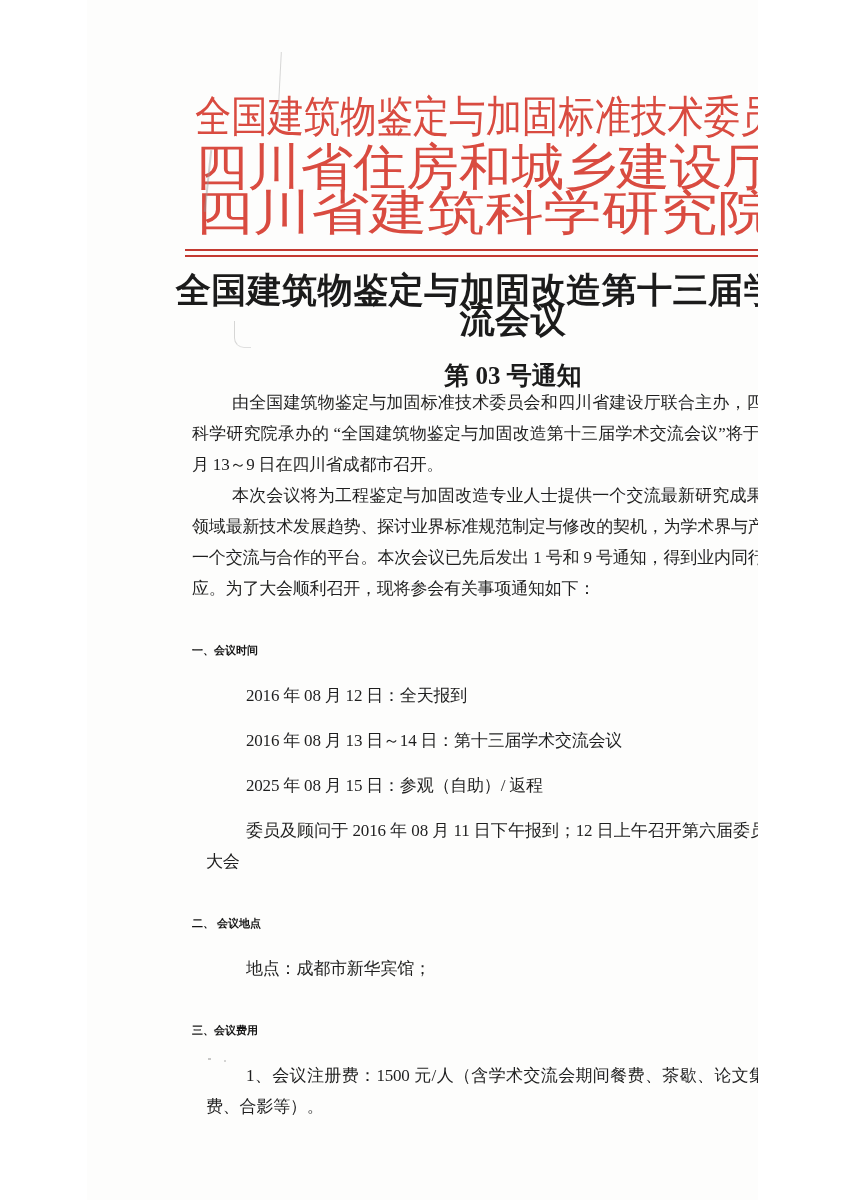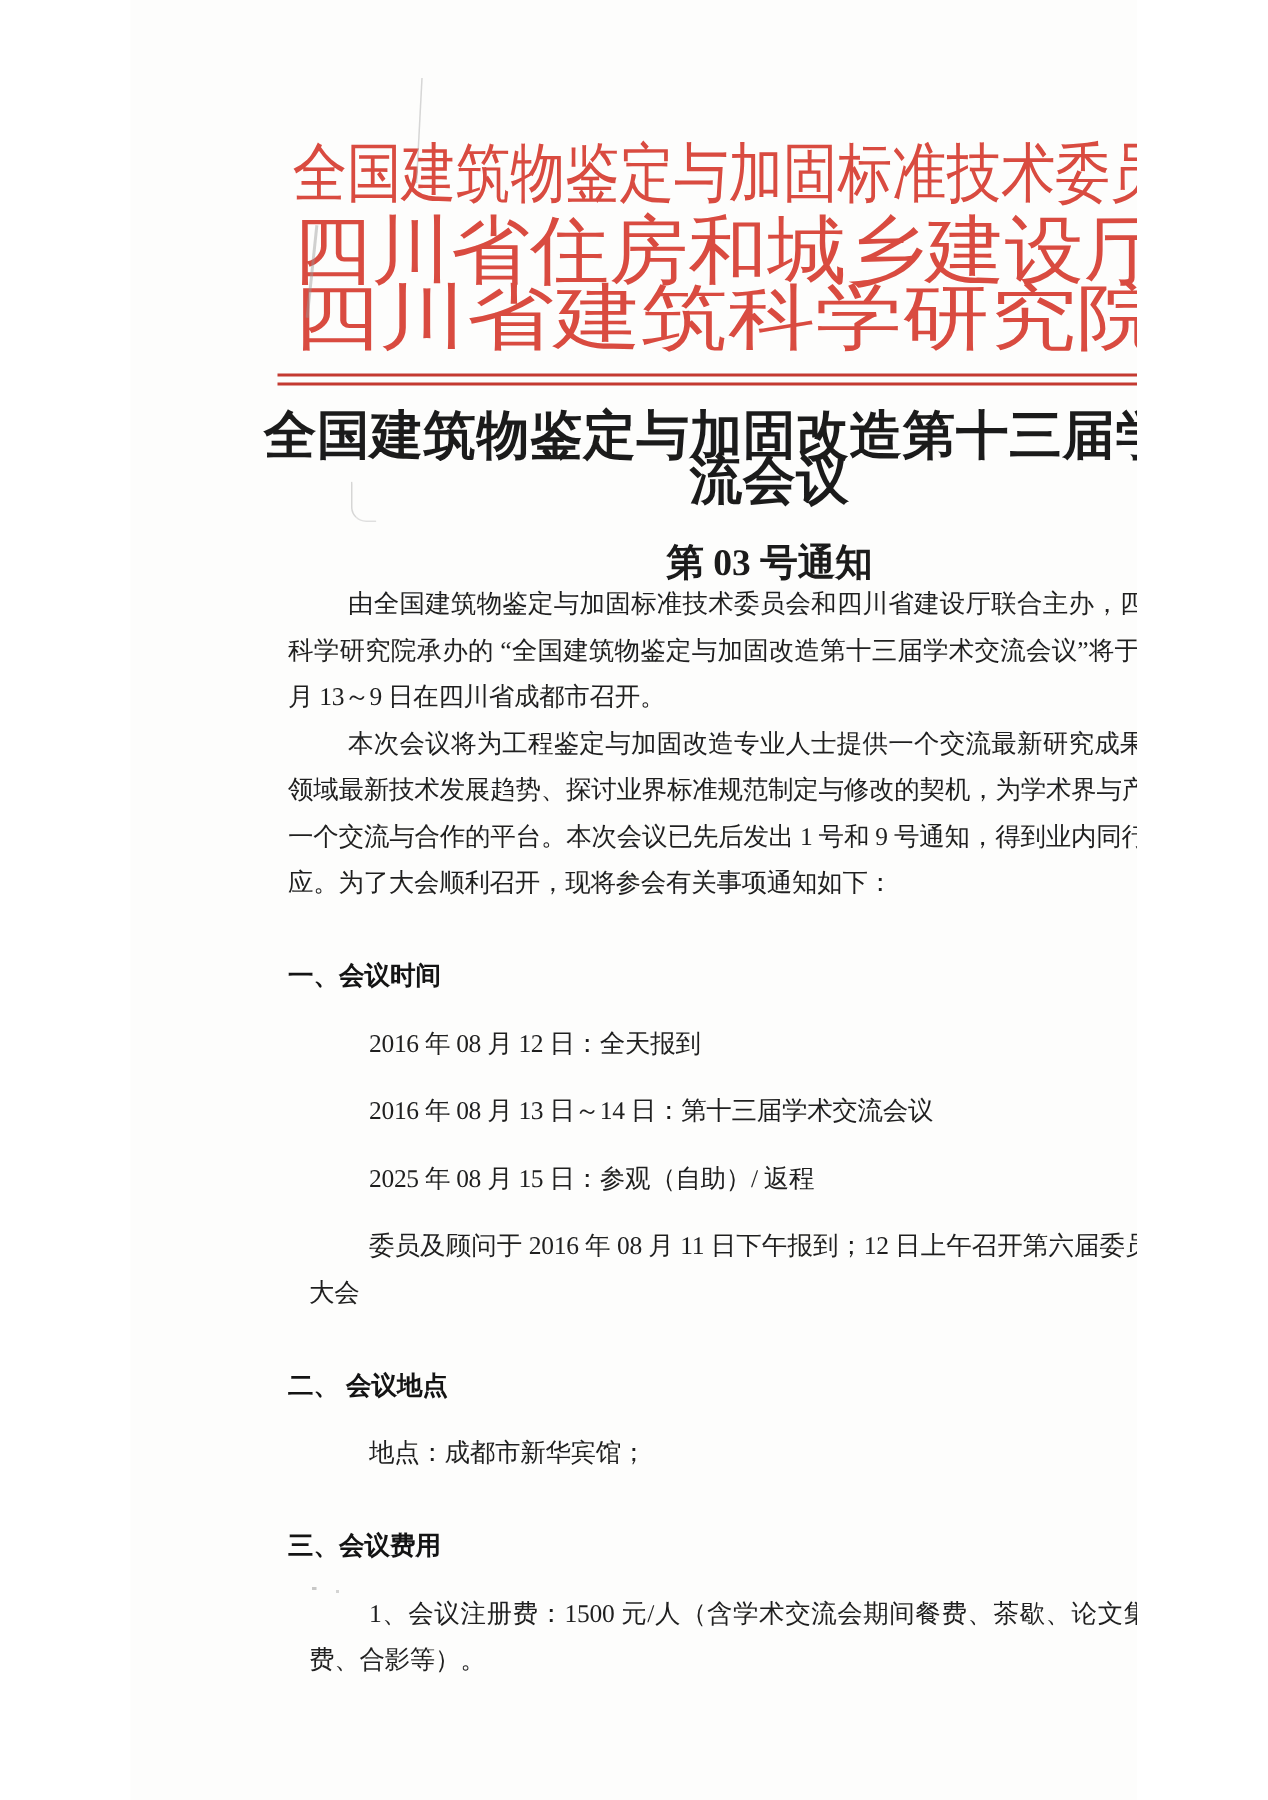--- a/index.html
+++ b/index.html
@@ -34,21 +34,21 @@
 
   
   .body {
     position:absolute; left:105px; top:387px; width:640px;
     font-size:17px; line-height:31px; letter-spacing:-0.2px;
     text-align:justify; color:#1f1f1f;
   }
   .para { margin:0; text-indent:40px; }
   .sec { margin-top:31px; }
   .sec-h {
-    margin:0; font-size:17px; line-height:31px; font-weight:700; color:#141414;
+    margin:0; font-size:11px; line-height:31px; font-weight:700; color:#141414;
     font-family:"Liberation Sans","DejaVu Sans",sans-serif; letter-spacing:0;
   }
   .item { margin:14px; text-indent:40px; }
 
   
   .artifact { position:absolute; pointer-events:none; }
   .scratch-1 { left:120px; top:150px; width:2px; height:62px; background:#9a9a9a; opacity:.45; transform:rotate(6deg); }
   .scratch-2 { left:192px; top:52px; width:1px; height:70px; background:#b0b0b0; opacity:.5; transform:rotate(3deg); }
   .smudge-1 { left:147px; top:321px; width:16px; height:26px; border-left:1.5px solid #8f8f8f; border-bottom:1px solid #aaa; opacity:.35; border-bottom-left-radius:10px; }
   .speck-1 { left:121px; top:1058px; width:3px; height:2px; background:#777; opacity:.4; }

